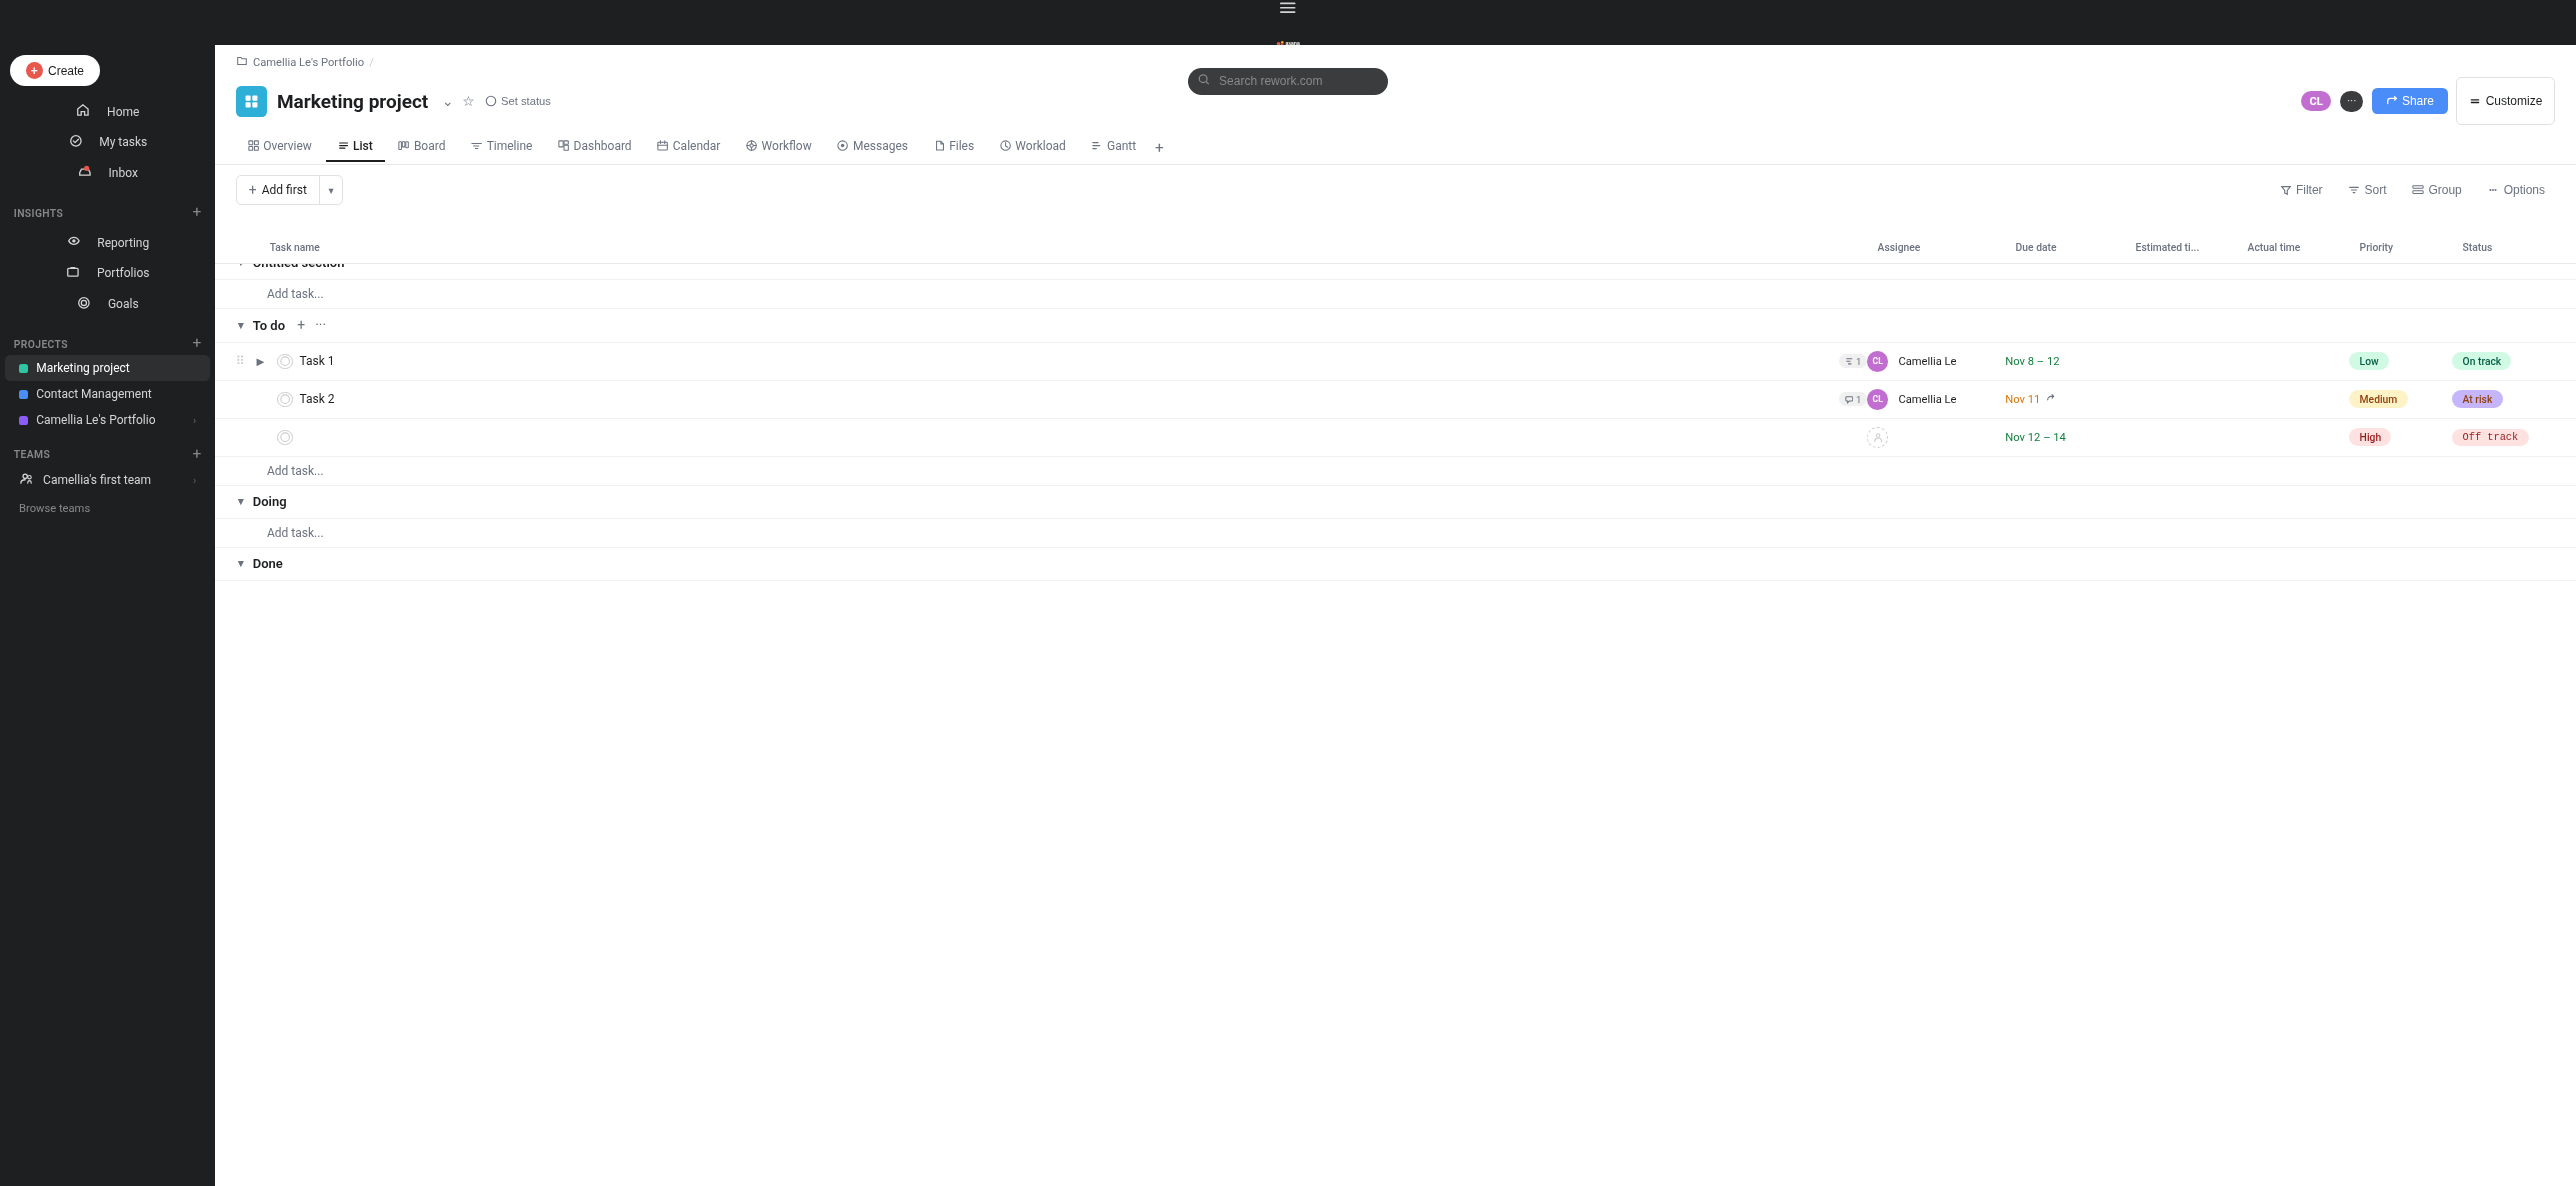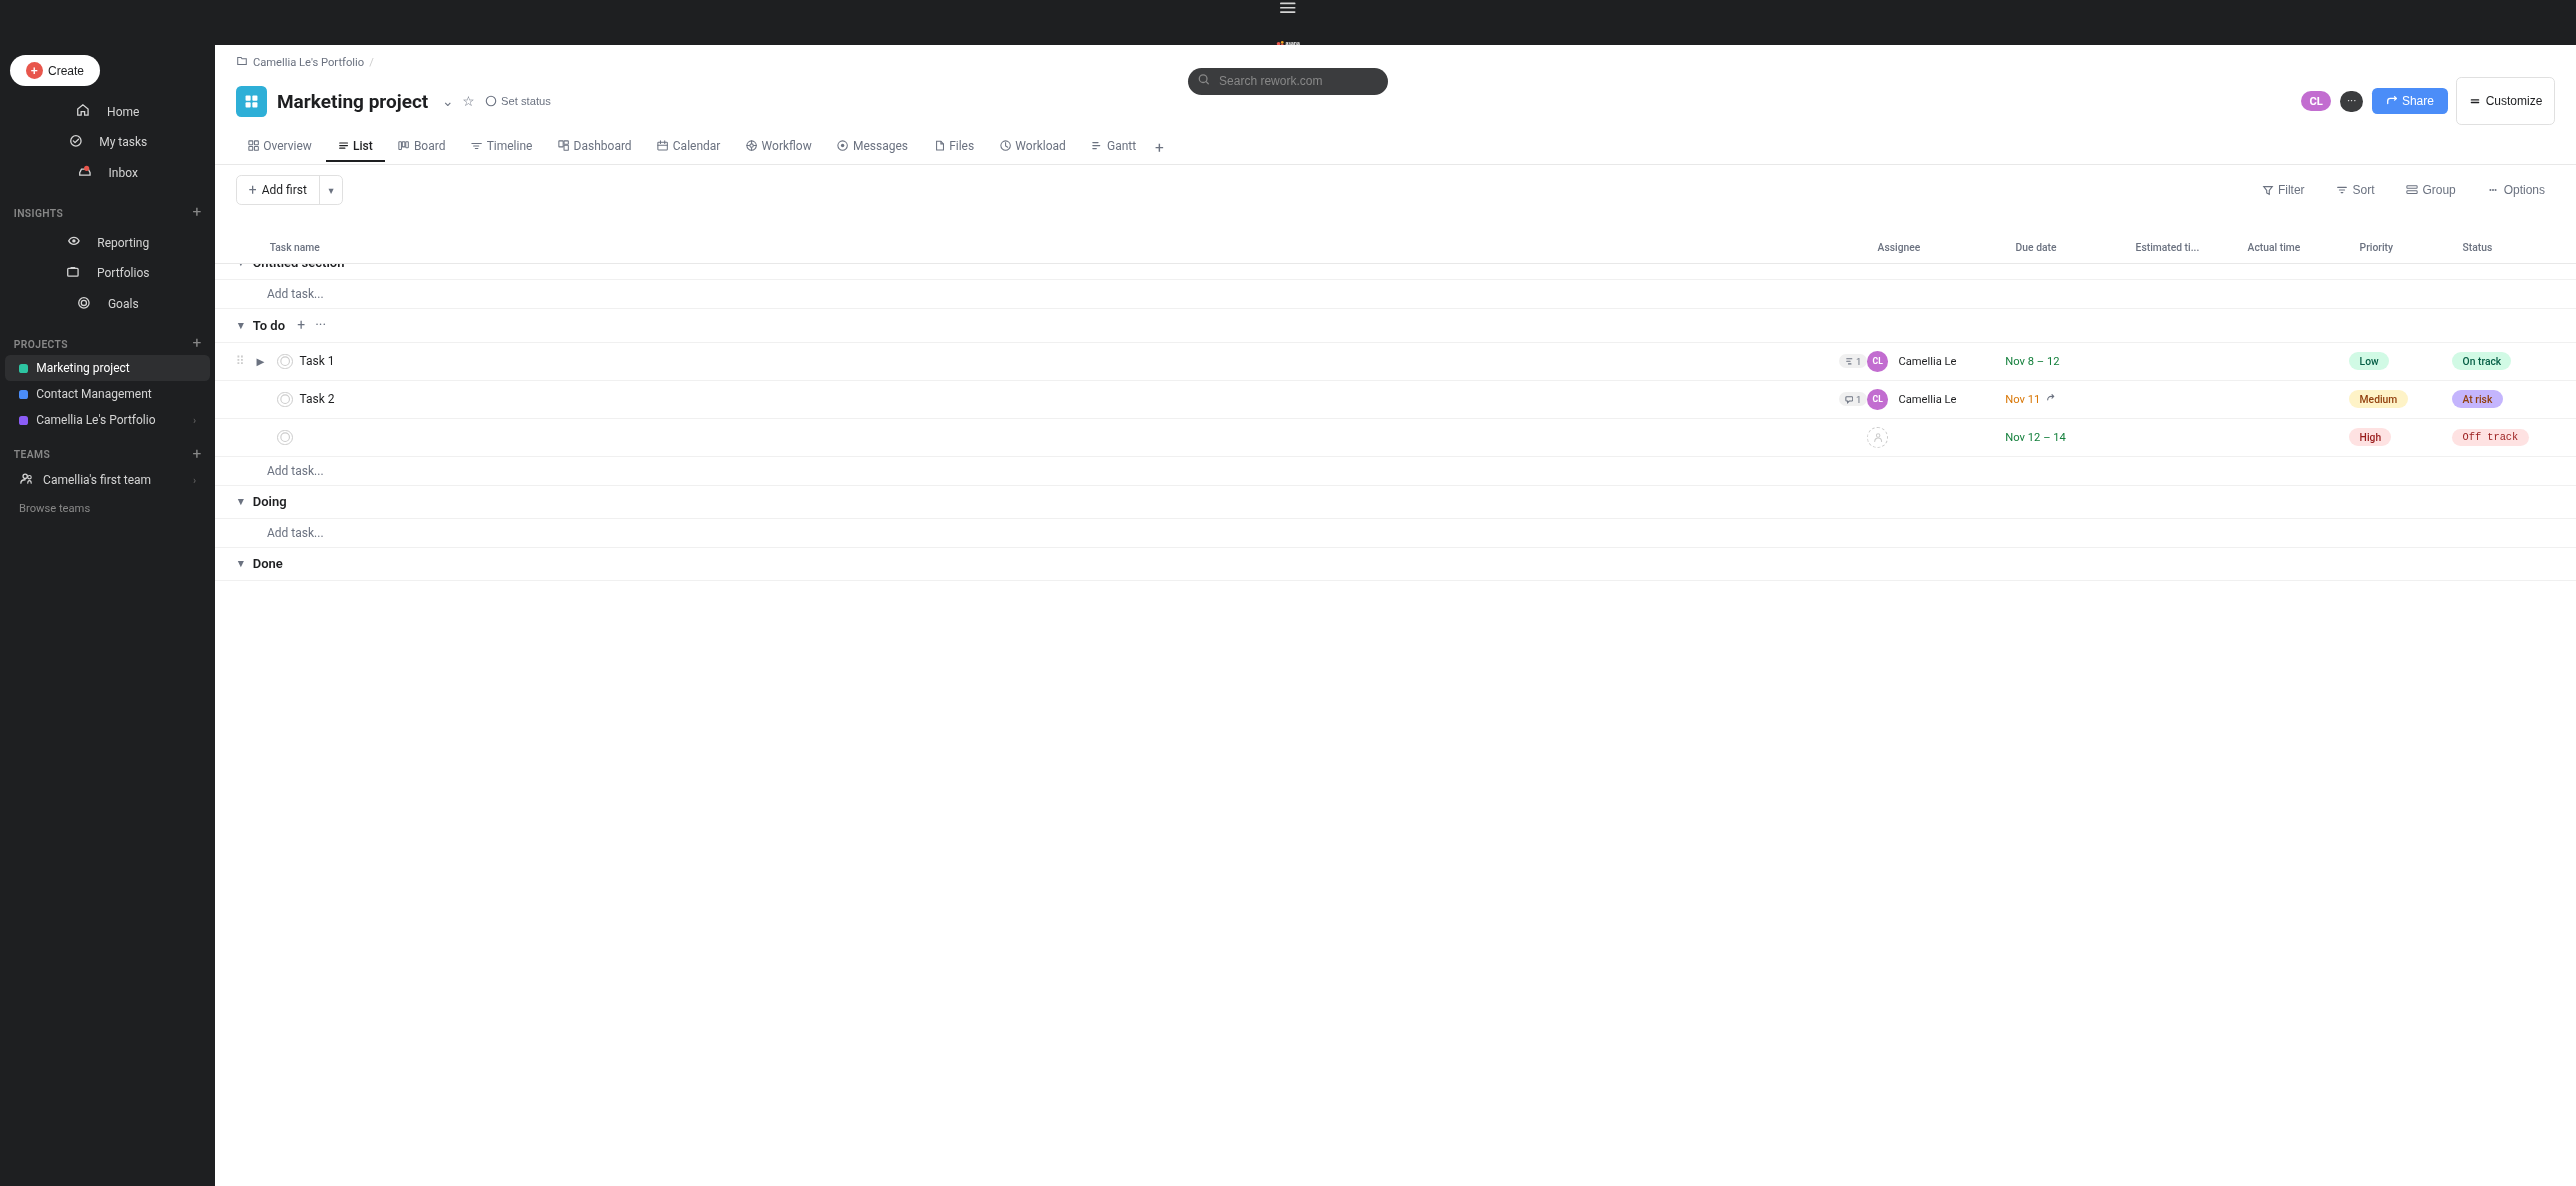--- a/index.html
+++ b/index.html
@@ -68,21 +68,21 @@
     .tab { padding: 6.9px 12px; font-size: 12px; color: #6b7280; cursor: pointer; border-bottom: 2.2px solid transparent; margin-bottom: -1.3px; display: flex; align-items: center; gap: 4.3px; white-space: nowrap; }
     .tab.active { color: #1e1f21; border-bottom-color: #1e1f21; font-weight: 500; }
     .tab-add { color: #6b7280; cursor: pointer; padding: 6.9px 5.2px; font-size: 15.5px; }
 
     
     .toolbar { display: flex; align-items: center; gap: 8.6px; padding: 10.3px 20.7px; }
     .add-task-btn { display: flex; align-items: center; background: #fff; border: 1.3px solid #e0e0e0; border-radius: 5.2px; cursor: pointer; overflow: hidden; }
     .add-task-main { display: flex; align-items: center; gap: 5.2px; padding: 6px 12px; font-size: 12px; color: #1e1f21; }
     .add-task-divider { width: 0.9px; background: #e0e0e0; height: 27.5px; }
     .add-task-dropdown { padding: 6px 8.6px; font-size: 10.3px; color: #6b7280; cursor: pointer; }
-    .toolbar-right { margin-left: auto; display: flex; align-items: flex-end; gap: 11px; }
+    .toolbar-right { margin-left: auto; display: flex; align-items: flex-end; gap: 5px; }
     .tool-btn { display: flex; align-items: center; gap: 4.3px; padding: 5.2px 10.3px; border: none; background: transparent; color: #6b7280; cursor: pointer; font-size: 12px; border-radius: 5.2px; }
 
     
     .table-container { flex: 1; overflow-y: auto; }
     .table-header { display: flex; align-items: center; border-bottom: 1.3px solid #e8e8e8; padding: 0 20.7px; background: #fff; position: sticky; top: 17px; z-index: 10; }
     .th { padding: 8.6px 10.3px; font-size: 10.3px; color: #6b7280; font-weight: 500; white-space: nowrap; }
     .th-task { flex: 1; padding-left: 34px; }
     .th-assignee { width: 138px; }
     .th-duedate { width: 120px; }
     .th-estimated { width: 112px; }

